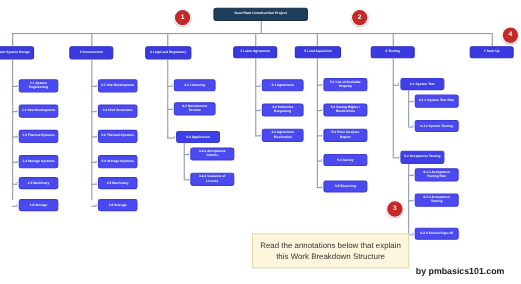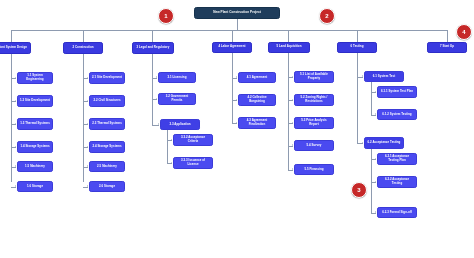--- a/index.html
+++ b/index.html
@@ -270,15 +270,17 @@
   <div class="line hline" style="left:371px;top:212.5px;width:4.5px;"></div>
   <div class="arrow" style="left:375px;top:211.4px;"></div>
 
   <div class="node lvl1" style="left:427px;top:41.5px;width:40px;height:11px;">7 Start Up</div>
 
   <div class="marker" style="left:158px;top:8px;width:14px;height:14px;">1</div>
   <div class="marker" style="left:319px;top:8px;width:14px;height:14px;">2</div>
   <div class="marker" style="left:351px;top:182px;width:14px;height:14px;">3</div>
   <div class="marker" style="left:456px;top:24px;width:14px;height:14px;">4</div>
 
-
+  <div class="callout" style="left:229px;top:212px;width:143px;height:32px;">Read the annotations below that explain this Work Breakdown Structure</div>
+
+  <div class="footer" style="left:378px;top:242px;">by pmbasics101.com</div>
 
 </div>
 
 </body></html>

